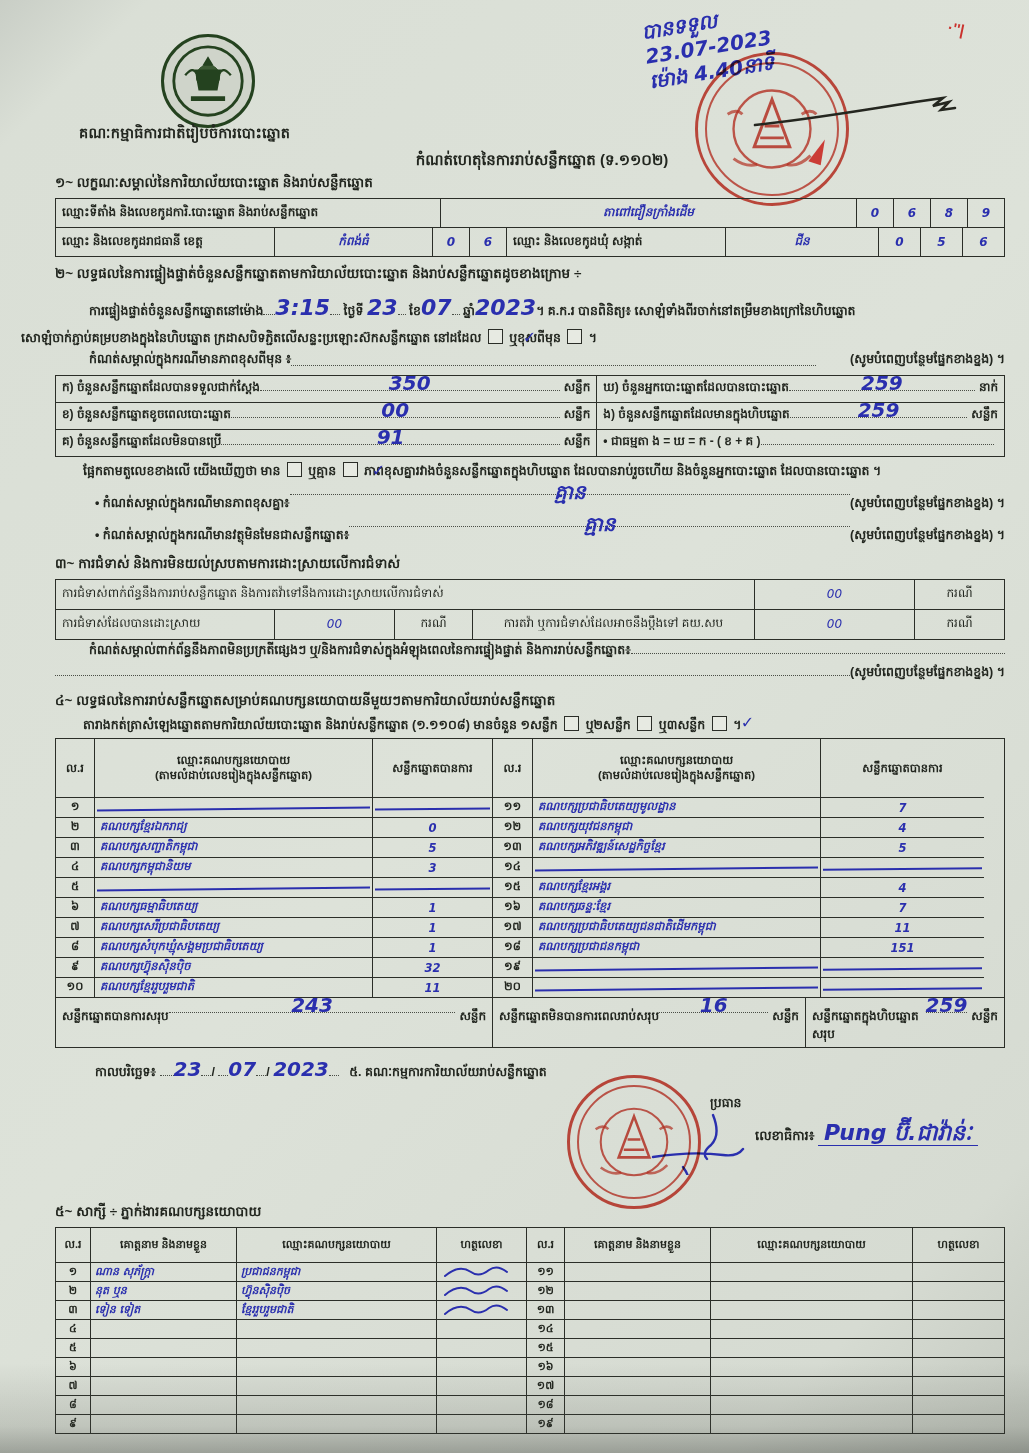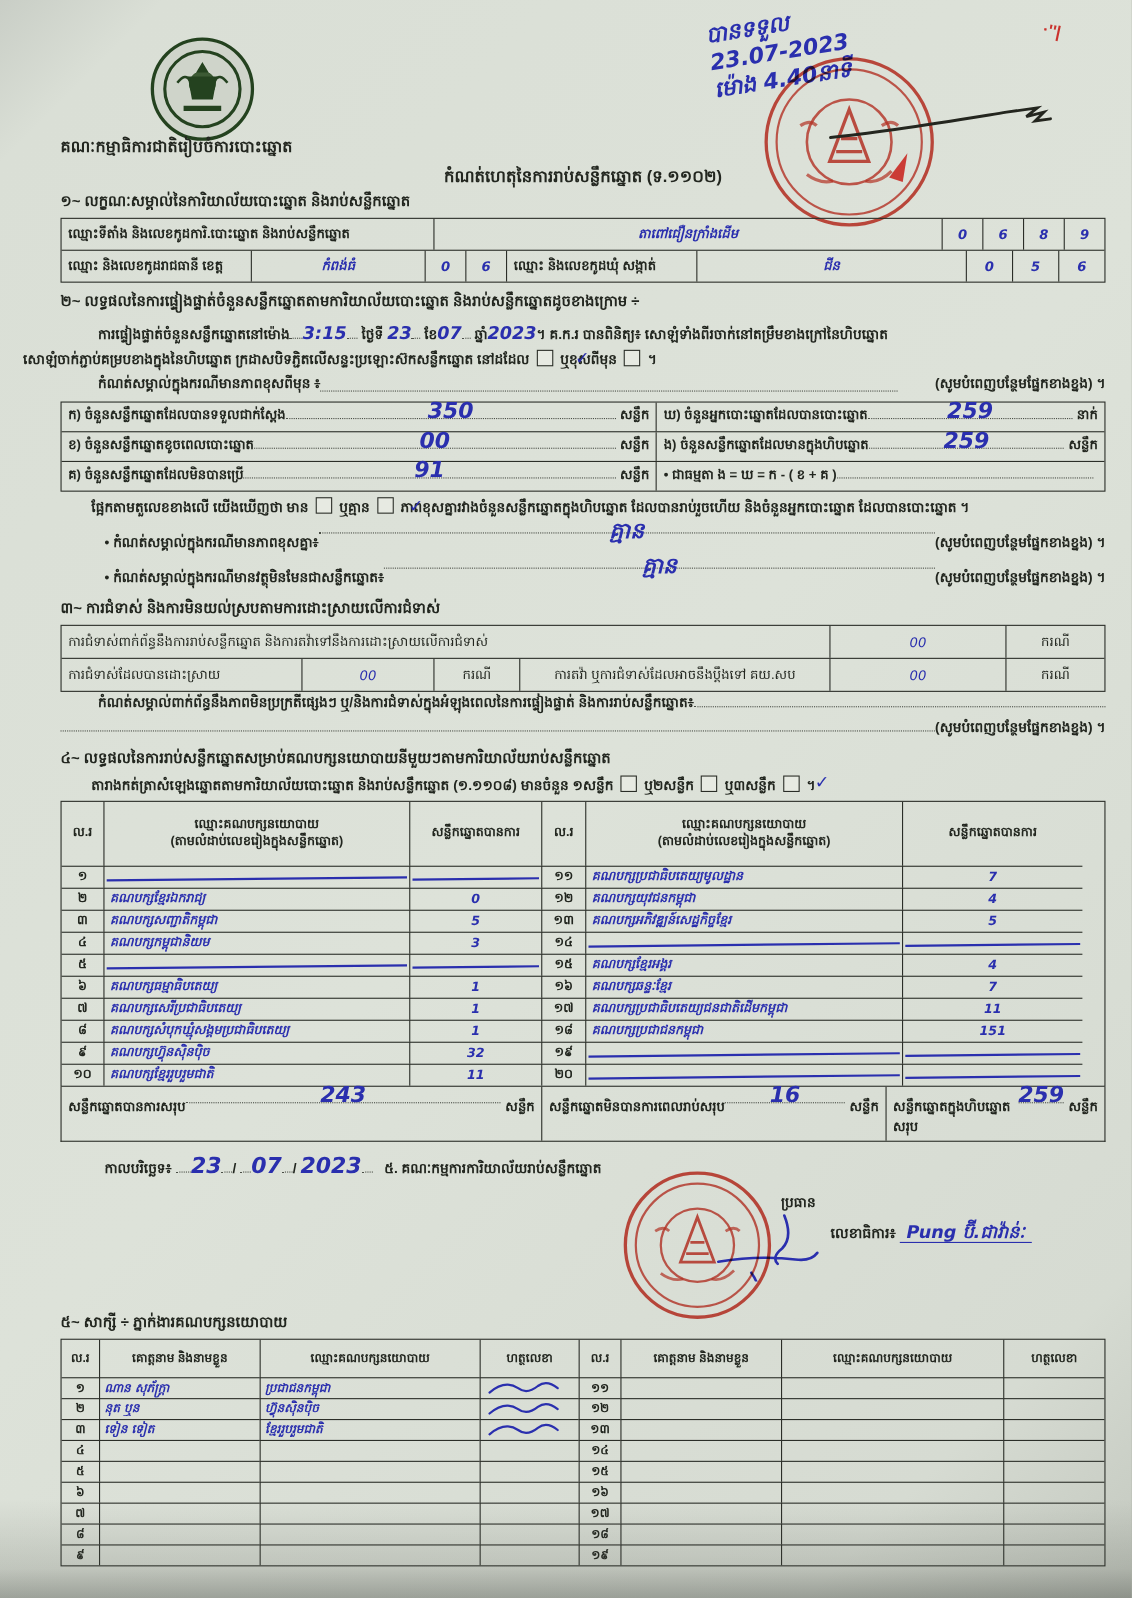--- a/index.html
+++ b/index.html
@@ -6,24 +6,24 @@
   .page{position:relative;width:1029px;height:1453px;margin:0 auto;overflow:hidden;
     background:linear-gradient(135deg,#c9cec6 0%,#dadfd6 6%,#dde2d9 50%,#d6dbd2 88%,#c3c8bf 100%);
     font-family:"Liberation Sans","DejaVu Sans",sans-serif;color:#22261f;}
   .page::after{content:"";position:absolute;left:0;right:0;bottom:0;height:90px;
     background:linear-gradient(180deg,rgba(0,0,0,0) 0%,rgba(70,74,66,.18) 70%,rgba(40,44,38,.35) 100%);pointer-events:none;}
   .content{position:absolute;left:55px;top:28px;width:950px;}
   .small{font-size:11.5px;}
   
   .hw{font-family:"DejaVu Sans",sans-serif;font-style:italic;color:#2a2fae;font-weight:700;}
   .hw-lg{font-size:20px;}
-  .hw-md{font-size:16px;}
+  .hw-md{font-size:22px;}
   .hw-sm{font-size:14px;}
   
-  .hdr{position:relative;height:138px;}
+  .hdr{position:relative;height:138px;margin-left:24px;}
   .logo{position:absolute;left:82px;top:6px;width:88px;height:88px;border-radius:50%;
     border:3px solid #24421f;background:radial-gradient(circle at 50% 45%,#3c5a34 0 18%,#cfd4ca 19% 100%);}
   .logo svg{position:absolute;inset:6px;}
   .org{position:absolute;left:0;top:96px;font-size:14.5px;font-weight:700;letter-spacing:.2px;}
   .title{position:absolute;left:0;right:0;top:122px;text-align:center;font-size:15px;font-weight:700;}
   
   .recv{position:absolute;left:645px;top:10px;transform:rotate(-9deg);line-height:1.25;text-align:left;}
   .recv div{white-space:nowrap;}
   .stamp{position:absolute;border:3.5px solid rgba(208,55,42,.88);border-radius:50%;mix-blend-mode:multiply;}
   .stamp::before{content:"";position:absolute;inset:7px;border:2px solid rgba(208,55,42,.8);border-radius:50%;}
@@ -39,21 +39,21 @@
   .dots{display:inline-block;border-bottom:1.5px dotted #4a4e46;height:12px;vertical-align:baseline;}
   .cb{display:inline-block;width:13px;height:13px;border:1.6px solid #2a2d27;background:#e7eae2;
     vertical-align:-2px;margin:0 3px;position:relative;}
   .cb.checked::after{content:"✓";position:absolute;left:0px;top:-6px;font-size:16px;color:#2a2fae;font-weight:700;}
   
   .t1{border:1.8px solid #2b2e28;margin-top:3px;}
   .t1 .r{display:flex;align-items:stretch;}
   .t1 .r+.r{border-top:1.6px solid #2b2e28;}
   .t1 .c{padding:3px 6px;font-size:12px;font-weight:700;display:flex;align-items:center;min-height:28px;box-sizing:border-box;}
   .t1 .c.box{border-left:1.6px solid #2b2e28;justify-content:center;}
-  .t1 .val{justify-content:center;}
+  .t1 .val{justify-content:center;margin-left:46px;}
   
   .t2{border:1.8px solid #2b2e28;margin-top:4px;}
   .t2 .r{display:flex;}
   .t2 .r+.r{border-top:1.5px solid #2b2e28;}
   .t2 .half{flex:0 0 57%;box-sizing:border-box;padding:3px 6px;font-size:12px;font-weight:700;display:flex;align-items:flex-start;min-height:26px;}
   .t2 .half.rgt{flex:1;border-left:1.5px solid #2b2e28;}
   .lead{flex:1;border-bottom:1.5px dotted #4a4e46;height:11px;position:relative;text-align:center;}
   .lead .hw{position:relative;top:-8px;}
   .unit{margin-left:4px;}
   

